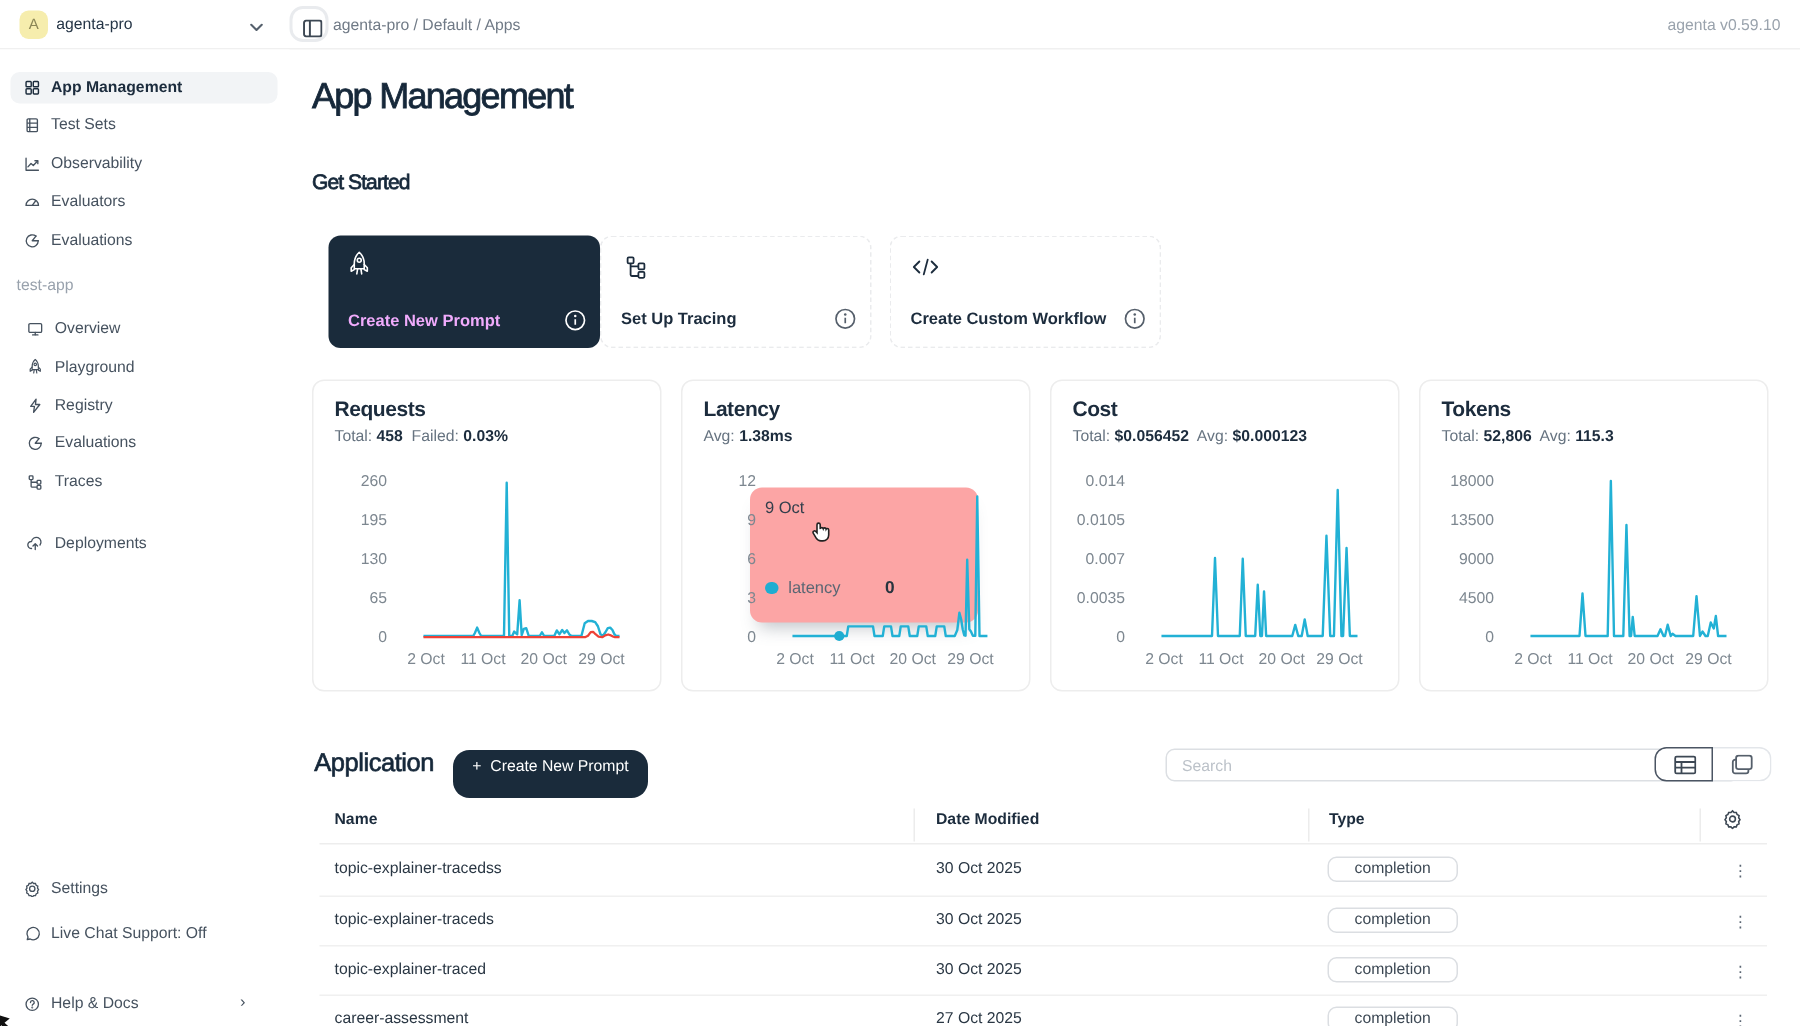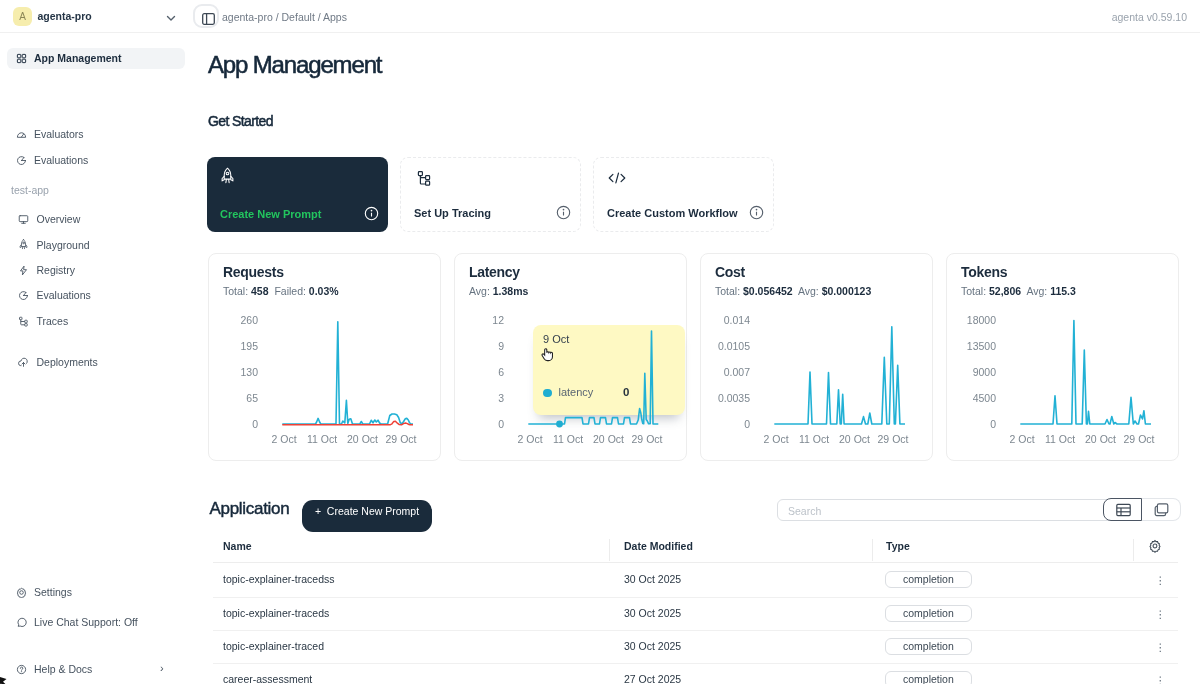--- a/index.html
+++ b/index.html
@@ -2,21 +2,21 @@
 <html><head>
 <meta charset="utf-8">
 <style>
 * { margin:0; padding:0; box-sizing:border-box; }
 html,body { width:1200px; height:684px; overflow:hidden; }
 body { font-family:"Liberation Sans", sans-serif; background:#ffffff; color:#1c2c3d; position:relative; }
 .abs { position:absolute; }
 
 #header { position:absolute; left:0; top:0; width:1200px; height:33px; background:#fff; border-bottom:1px solid #f0f0f0; }
 #avatar { position:absolute; left:13px; top:7px; width:19px; height:19px; background:#f6edad; border-radius:6px; text-align:center; line-height:19px; font-size:10px; color:#8b8656; }
-#orgname { position:absolute; left:37.5px; top:10px; font-size:10.5px; font-weight:700; color:#253546; }
+#orgname { position:absolute; left:37.5px; top:10px; font-size:10.5px; font-weight:400; color:#253546; }
 #chev { position:absolute; left:165px; top:12px; }
 #collapsebtn { position:absolute; left:192.5px; top:4px; width:26px; height:24px; border:2px solid #e9ebee; border-radius:9px; background:#fff; }
 #collapsebtn svg { position:absolute; left:7px; top:7px; }
 #breadcrumb { position:absolute; left:222px; top:11px; font-size:10.5px; color:#707a86; }
 #version { position:absolute; right:13px; top:11px; font-size:10.5px; color:#9aa3ad; }
 
 #sidebar { position:absolute; left:0; top:33px; width:193px; height:651px; background:#fff; }
 .sitem { position:absolute; left:0; width:193px; height:26px; display:flex; align-items:center; font-size:10.5px; color:#46525f; }
 .sitem .ic { width:11px; height:11px; margin-left:16px; margin-right:7px; flex:0 0 11px; }
 .sitem.g2 .ic { margin-left:17.5px; margin-right:8px; }
@@ -25,33 +25,33 @@
 #grplabel { position:absolute; left:11px; top:151px; font-size:10.5px; color:#99a2ad; }
 .schev { position:absolute; left:160px; font-size:11px; color:#46525f; }
 
 #main { position:absolute; left:193px; top:33px; width:1007px; height:651px; }
 h1.pagetitle { position:absolute; left:15px; top:18px; font-size:24px; font-weight:400; color:#16283a; letter-spacing:-1.15px; -webkit-text-stroke:0.55px #16283a; }
 h2.section { position:absolute; left:15px; top:80px; font-size:14px; font-weight:400; color:#16283a; letter-spacing:-0.6px; -webkit-text-stroke:0.5px #16283a; }
 
 .gcard { position:absolute; top:124px; width:181px; height:75px; border-radius:8px; }
 .gcard .glabel { position:absolute; left:13px; bottom:12px; font-size:11px; font-weight:700; }
 .gcard .ginfo { position:absolute; right:9px; bottom:11px; }
-#gc1 { left:14px; background:#1a2b3b; color:#22c55e;padding-left:12px; }
+#gc1 { left:26px; background:#1a2b3b; color:#f0abfc;padding-left:12px; }
 #gc2 { left:207px; border:1px dashed #eaebed; color:#1c2c3d; }
 #gc3 { left:400px; border:1px dashed #eaebed; color:#1c2c3d; }
 .gicon { position:absolute; left:13px; top:10px; }
 
 .ccard { position:absolute; top:220px; width:233px; height:208px; background:#fff; border:1px solid #ededed; border-radius:8px; }
 .ccard .ctitle { position:absolute; left:14px; top:10px; font-size:14px; font-weight:700; color:#1c2c3d; letter-spacing:-0.3px; }
 .ccard .csub { position:absolute; left:14px; top:31px; font-size:10.5px; color:#667380; }
 .ccard .csub b { color:#1c2c3d; }
 .ccard svg.chart { position:absolute; left:0; top:0; z-index:2; }
 #cc1 { left:15px; } #cc2 { left:261px; } #cc3 { left:507px; } #cc4 { left:753px; }
 
-#tooltip { position:absolute; left:78px; top:71px; width:152px; height:90px; background:#fef9c3; border-radius:8px; box-shadow:0 9px 11px -6px rgba(110,120,130,0.45); z-index:1; }
+#tooltip { position:absolute; left:45px; top:71px; width:152px; height:90px; background:#fca5a5; border-radius:8px; box-shadow:0 9px 11px -6px rgba(110,120,130,0.45); z-index:1; }
 #tooltip .tdate { position:absolute; left:10px; top:8px; font-size:11px; color:#333f4c; }
 #tooltip .trow { position:absolute; left:10px; top:61px; font-size:11px; color:#5a6673; }
 #tooltip .tdot { display:inline-block; width:8.5px; height:8.5px; border-radius:50%; background:#1fadd1; margin-right:7px; vertical-align:-1px; }
 #tooltip .tval { position:absolute; left:90px; top:61px; font-size:11.5px; font-weight:700; color:#28343f; }
 
 #apptitle { position:absolute; left:16.5px; top:466px; font-size:17px; font-weight:400; color:#16283a; letter-spacing:-0.3px; -webkit-text-stroke:0.45px #16283a; }
 #createbtn { position:absolute; left:109px; top:467px; width:130px; height:32px; background:#1a2b3b; color:#fff; border-radius:11px; font-size:10.5px; text-align:center; line-height:22px; }
 #searchbox { position:absolute; left:584px; top:466px; width:383px; height:22px; border:1px solid #dcdfe3; border-radius:6px; }
 #searchbox .ph { position:absolute; left:10px; top:5px; font-size:10.5px; color:#bcc2c9; }
 #searchbox svg { position:absolute; right:6px; top:4px; }
@@ -93,20 +93,35 @@
 <div id="sidebar">
   <div class="selpill"></div>
   <div class="sitem sel" style="top:12px;"><svg class="ic" viewBox="0 0 16 16">
         <g fill="none" stroke="#1c2c3d" stroke-width="1.4">
           <rect x="2" y="2" width="5" height="5" rx="0.8"></rect>
           <rect x="9" y="2" width="5" height="5" rx="0.8"></rect>
           <rect x="2" y="9" width="5" height="5" rx="0.8"></rect>
           <rect x="9" y="9" width="5" height="5" rx="0.8"></rect>
         </g>
       </svg>App Management</div>
+  <div class="sitem" style="top:37px;"><svg class="ic" viewBox="0 0 16 16">
+        <g fill="none" stroke="#46525f" stroke-width="1.3">
+          <rect x="3" y="1.8" width="10" height="12.4" rx="1.2"></rect>
+          <line x1="3" y1="5.9" x2="13" y2="5.9"></line>
+          <line x1="3" y1="10" x2="13" y2="10"></line>
+          <line x1="5.6" y1="1.8" x2="5.6" y2="14.2"></line>
+        </g>
+      </svg>Test Sets</div>
+  <div class="sitem" style="top:63px;"><svg class="ic" viewBox="0 0 16 16">
+        <g fill="none" stroke="#46525f" stroke-width="1.3" stroke-linecap="round" stroke-linejoin="round">
+          <path d="M2 2.2 V13.8 H14"></path>
+          <path d="M3.8 10.5 L6.8 7.2 L9 9.2 L13.2 4.8"></path>
+          <path d="M10.6 4.6 H13.4 V7.4"></path>
+        </g>
+      </svg>Observability</div>
   <div class="sitem" style="top:88px;"><svg class="ic" viewBox="0 0 16 16">
         <g fill="none" stroke="#46525f" stroke-width="1.3" stroke-linecap="round">
           <path d="M2 11.5 a6 6 0 0 1 12 0 Z"></path>
           <path d="M8 11.5 L11 7.5"></path>
         </g>
       </svg>Evaluators</div>
   <div class="sitem" style="top:114px;"><svg class="ic" viewBox="0 0 16 16">
         <g fill="none" stroke="#46525f" stroke-width="1.3" stroke-linecap="round">
           <path d="M11.6 3.5 A5.8 5.8 0 1 0 13.8 8"></path>
           <path d="M8 8 L11.6 3.5 M8 8 L13.8 8"></path>

